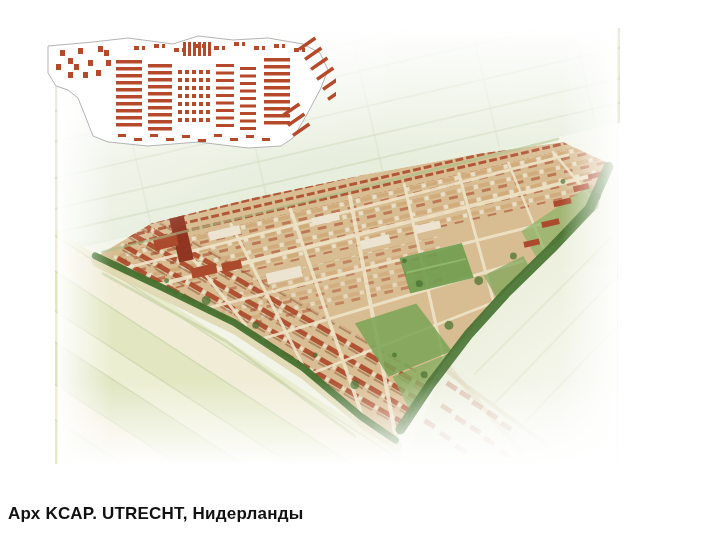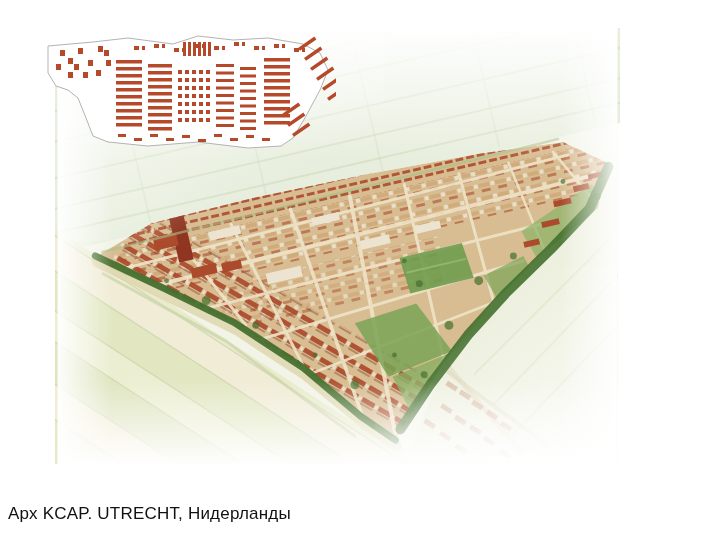--- a/index.html
+++ b/index.html
@@ -2,21 +2,21 @@
 <html><head>
 <meta charset="utf-8">
 <style>
   html,body{margin:0;padding:0;background:#ffffff;}
   .slide{position:relative;width:720px;height:540px;background:#ffffff;overflow:hidden;
          font-family:"Liberation Sans",sans-serif;}
   .photo{position:absolute;left:55px;top:28px;width:565px;height:436px;}
   .photo svg{display:block;width:100%;height:100%;}
   .inset{position:absolute;left:46px;top:34px;width:290px;height:122px;}
   .inset svg{display:block;width:100%;height:100%;}
-  .caption{position:absolute;left:8px;top:504px;font-size:17px;font-weight:normal;
+  .caption{position:absolute;left:8px;top:504px;font-size:17px;font-weight:bold;
            letter-spacing:.2px;white-space:nowrap;}
 </style>
 </head>
 <body>
 
 <div class="slide">
 
   <div class="photo">
     <svg viewBox="0 0 565 440">
       <defs>

